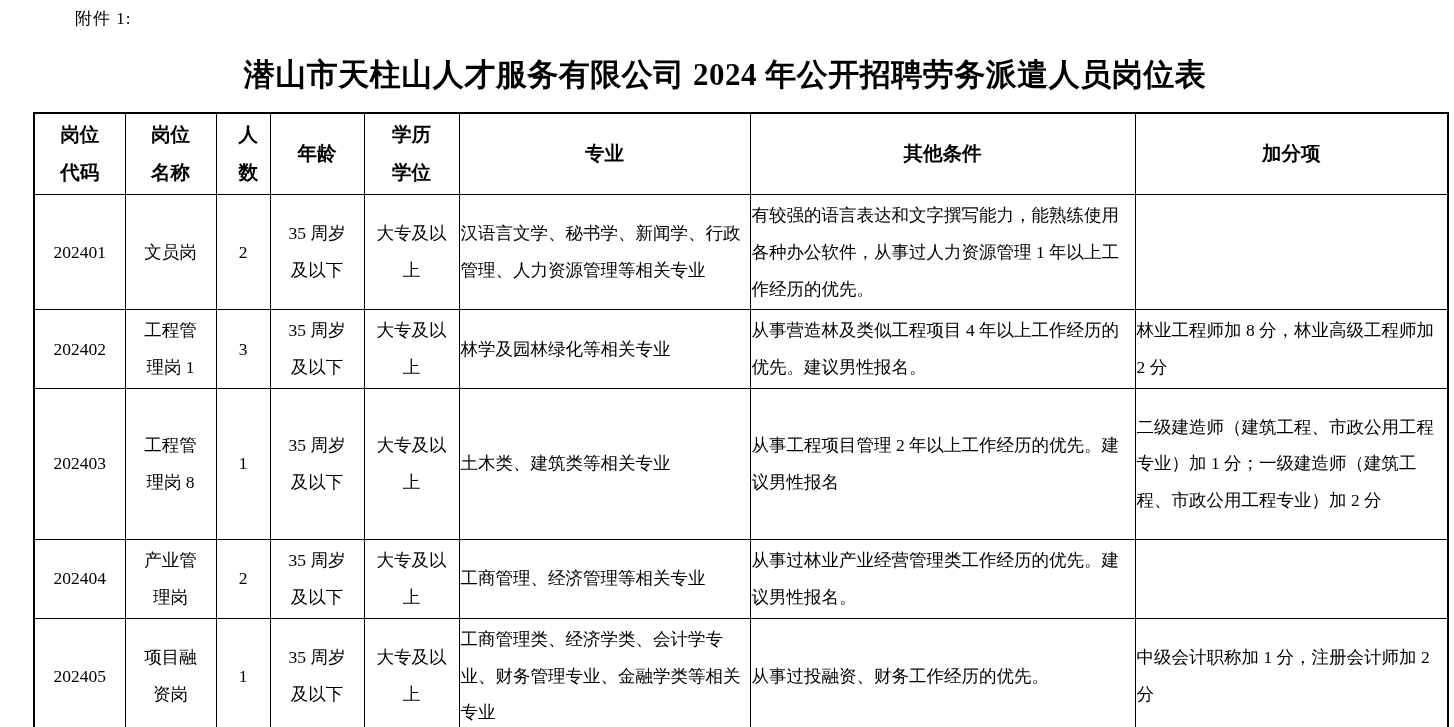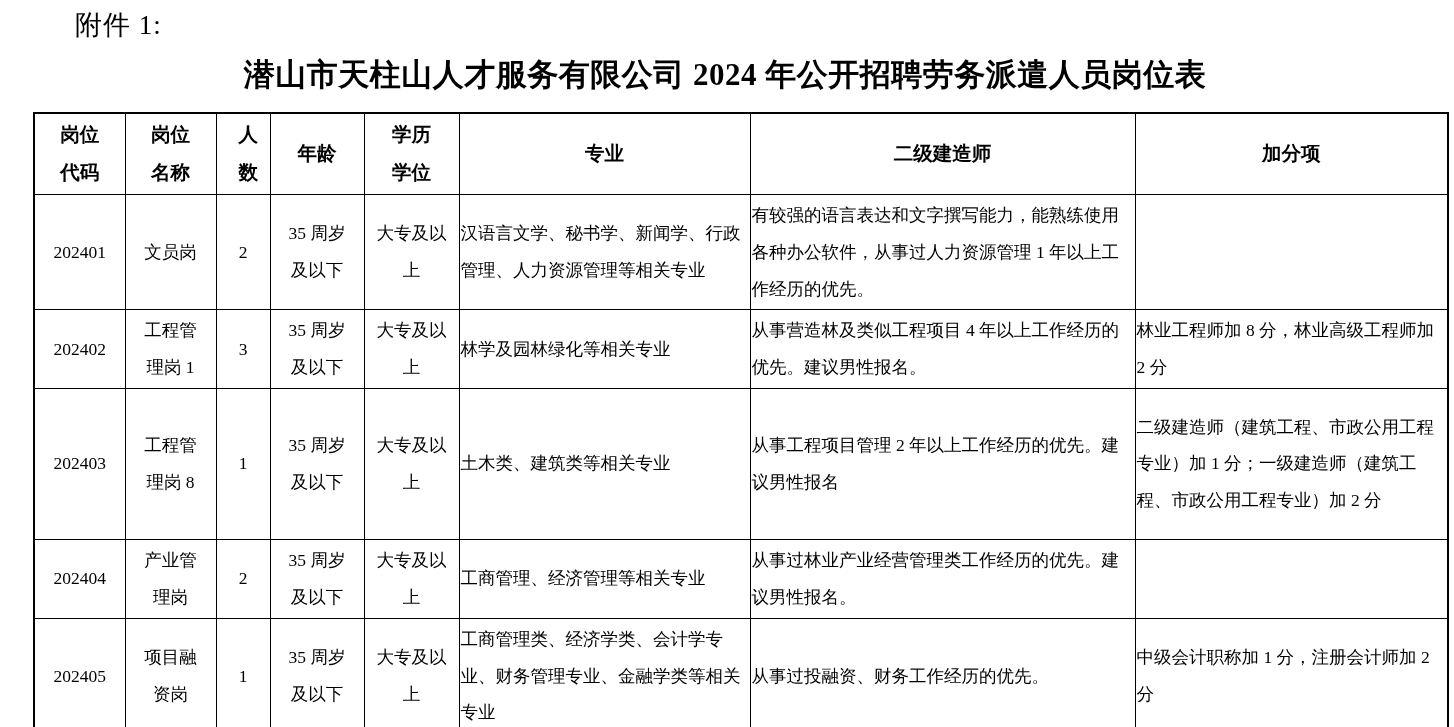--- a/index.html
+++ b/index.html
@@ -8,21 +8,21 @@
     width: 1454px; height: 727px;
     background: #ffffff;
     color: #000000;
     font-family: "Liberation Serif", "DejaVu Serif", serif;
     overflow: hidden;
     position: relative;
   }
   .attachment-label {
     position: absolute;
     left: 75px; top: 7px;
-    font-size: 27px;
+    font-size: 17px;
     letter-spacing: 1px;
   }
   .doc-title {
     position: absolute;
     left: 0; top: 54px;
     width: 1450px;
     margin: 0;
     text-align: center;
     font-size: 31px;
     font-weight: 700;
@@ -94,21 +94,21 @@
       <th>岗位
 代码</th>
       <th>岗位
 名称</th>
       <th>人
 数</th>
       <th>年龄</th>
       <th>学历
 学位</th>
       <th>专业</th>
-      <th>二级建造师</th>
+      <th>其他条件</th>
       <th>加分项</th>
     </tr>
   </thead>
   <tbody>
     <tr class="row-1">
       <td class="center">202401</td>
       <td class="center">文员岗</td>
       <td class="center">2</td>
       <td class="center">35 周岁及以下</td>
       <td class="center">大专及以上</td>

